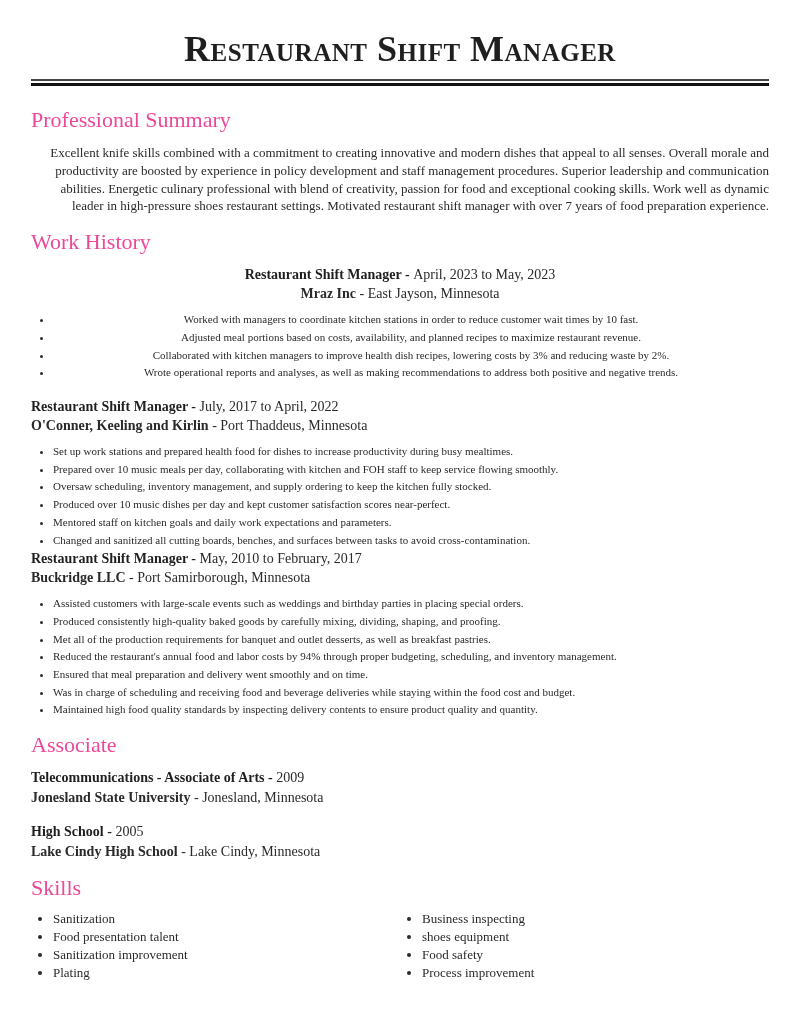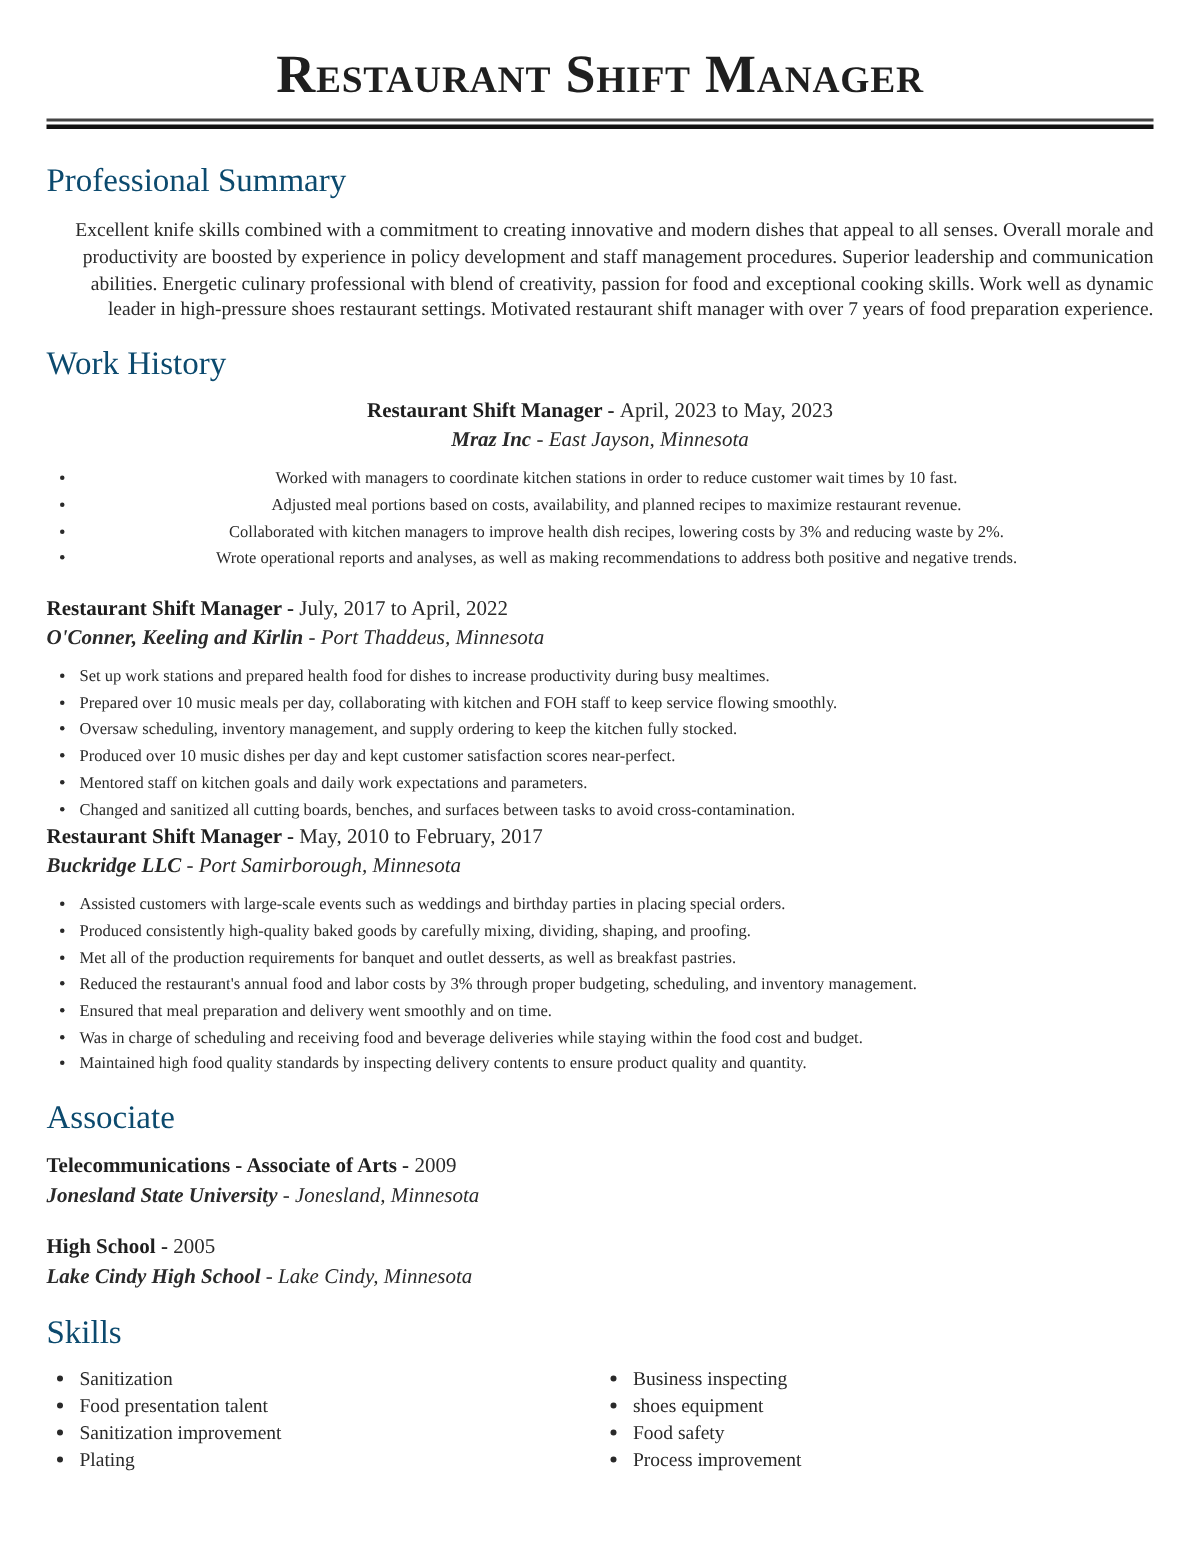--- a/index.html
+++ b/index.html
@@ -30,35 +30,35 @@
     text-align: center;
     font-size: 14px;
     margin-top: 16px;
     line-height: 20px;
     color: #2a2a2a;
   }
   .contact .sep { padding: 0 6px; }
   h2.section {
     font-size: 22px;
     font-weight: normal;
-    color: #0c4a6e;
+    color: #ec4899;
     margin: 0;
     line-height: 28px;
   }
   .summary {
     font-size: 13px;
     line-height: 17.8px;
     margin: 10px 0 0 0;
     color: #2a2a2a;
     text-align: right;
   }
   .job { margin-top: 0; }
   .job-head { font-size: 14px; line-height: 19px; }
   .job-head b { font-weight: bold; color: #1f1f1f; }
-  .job-sub { font-size: 14px; font-style: italic; line-height: 19px; margin-top: 0; }
+  .job-sub { font-size: 14px; line-height: 19px; margin-top: 0; }
   .job-sub b { font-weight: bold; }
   ul.bullets {
     margin: 8px 0 0 0;
     padding-left: 22px;
     font-size: 11px;
     line-height: 17.7px;
   }
   ul.bullets li { padding-left: 0; }
   .edu-item .job-head, .edu-item .job-sub { line-height: 19.5px; }
   .skills-grid { display: flex; }
@@ -109,21 +109,21 @@
       </ul>
     </div>
 
     <div class="job" style="">
       <div class="job-head"><b>Restaurant Shift Manager</b><b> - </b><span>May, 2010 to February, 2017</span></div>
       <div class="job-sub"><b>Buckridge LLC</b><span> - </span><span>Port Samirborough, Minnesota</span></div>
       <ul class="bullets">
         <li>Assisted customers with large-scale events such as weddings and birthday parties in placing special orders.</li>
         <li>Produced consistently high-quality baked goods by carefully mixing, dividing, shaping, and proofing.</li>
         <li>Met all of the production requirements for banquet and outlet desserts, as well as breakfast pastries.</li>
-        <li>Reduced the restaurant's annual food and labor costs by 3% through proper budgeting, scheduling, and inventory management.</li>
+        <li>Reduced the restaurant's annual food and labor costs by 94% through proper budgeting, scheduling, and inventory management.</li>
         <li>Ensured that meal preparation and delivery went smoothly and on time.</li>
         <li>Was in charge of scheduling and receiving food and beverage deliveries while staying within the food cost and budget.</li>
         <li>Maintained high food quality standards by inspecting delivery contents to ensure product quality and quantity.</li>
       </ul>
     </div>
   </section>
 
   <section style="margin-top:12px;">
     <h2 class="section">Associate</h2>
 

